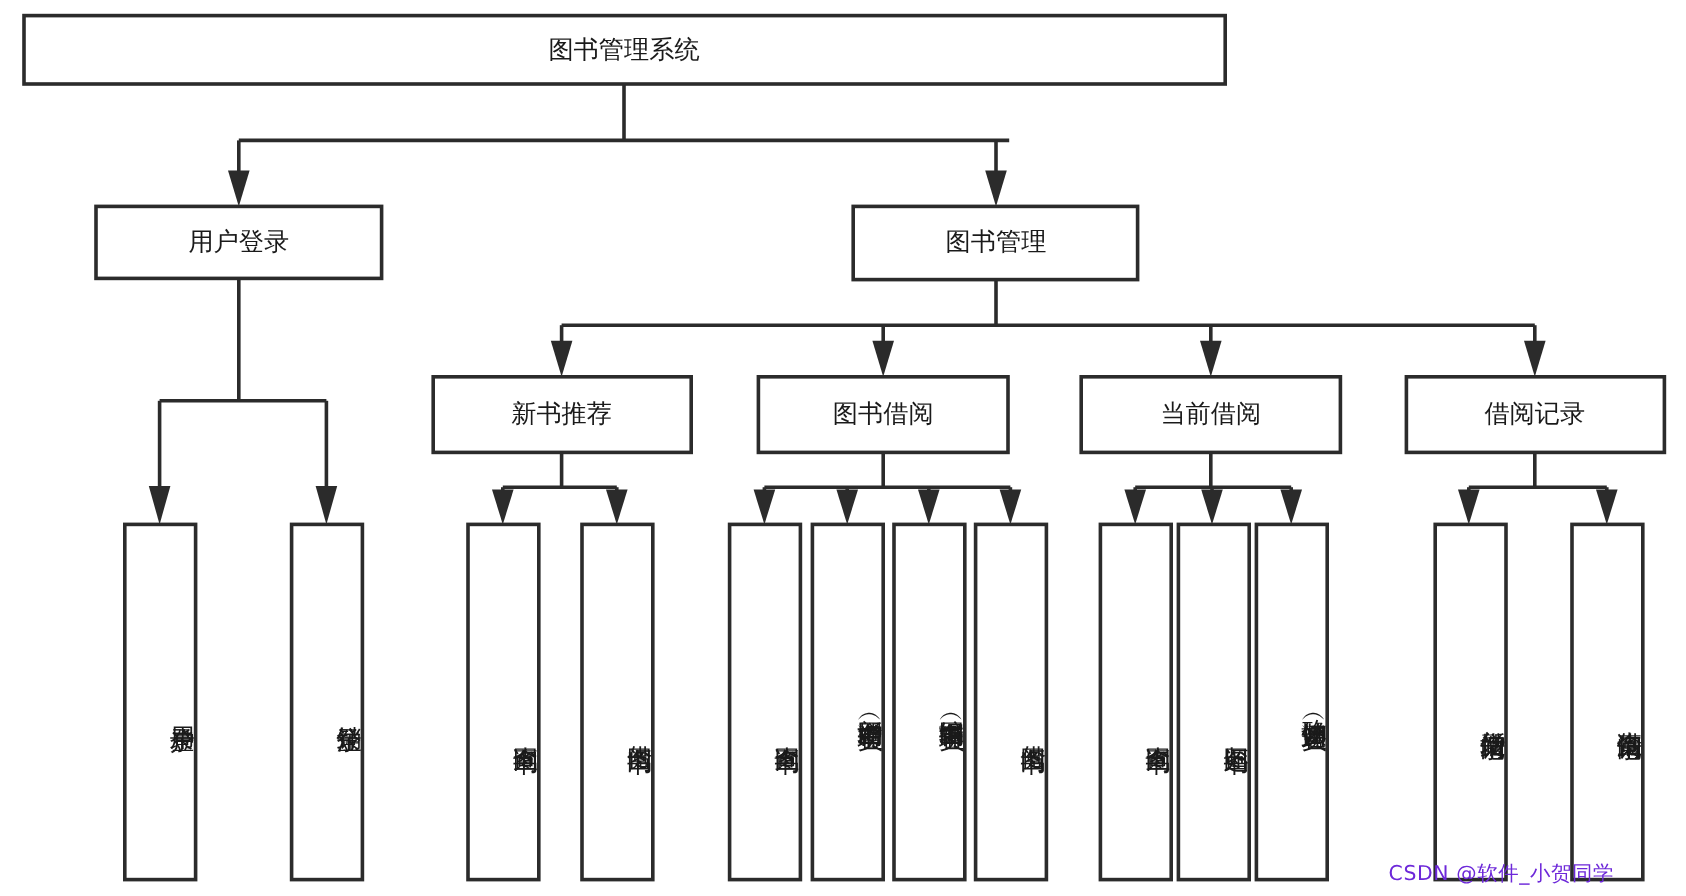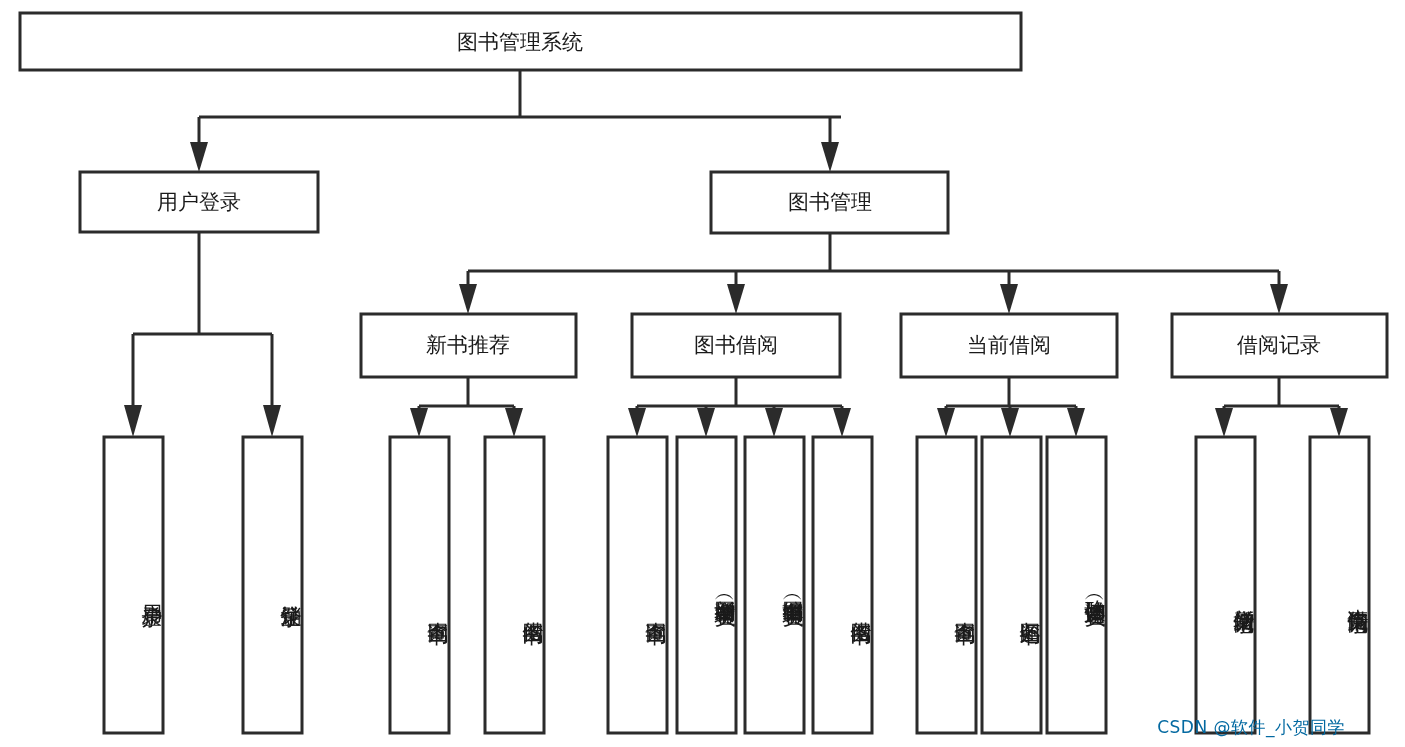--- a/index.html
+++ b/index.html
@@ -34,21 +34,21 @@
     justify-content:center;
     height:100%;width:100%;
     white-space:nowrap;
     letter-spacing:1px;
   }
   .watermark{
     position:absolute;
     right:12px;bottom:8px;
     font-family:"DejaVu Sans","Liberation Sans",sans-serif;
     font-size:17px;
-    color:#0369a1;
+    color:#6d28d9;
     letter-spacing:0.5px;
     user-select:none;
     white-space:nowrap;
   }
 </style>
 </head>
 <body>
 
 <div id="diagram-root">
 

